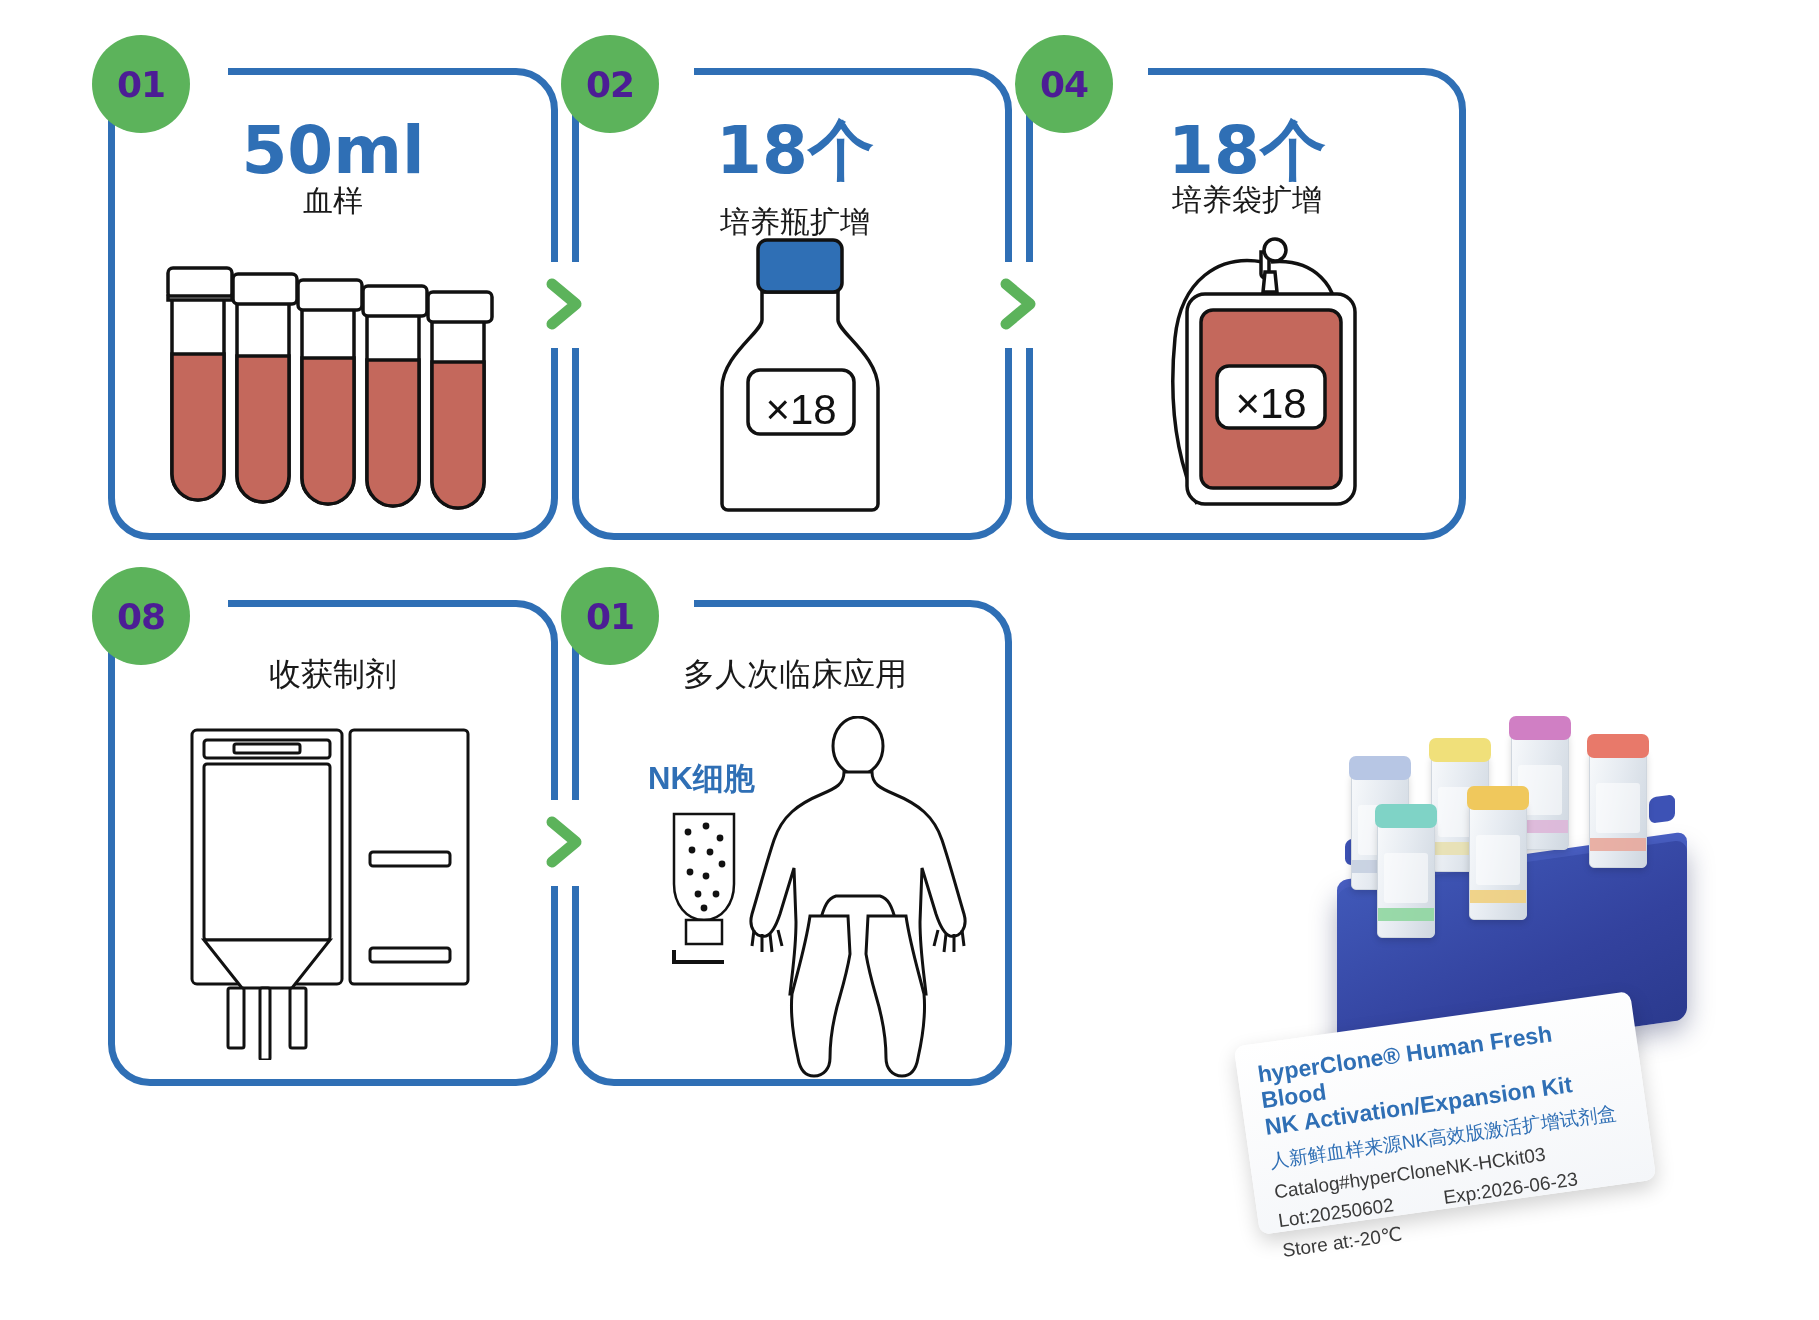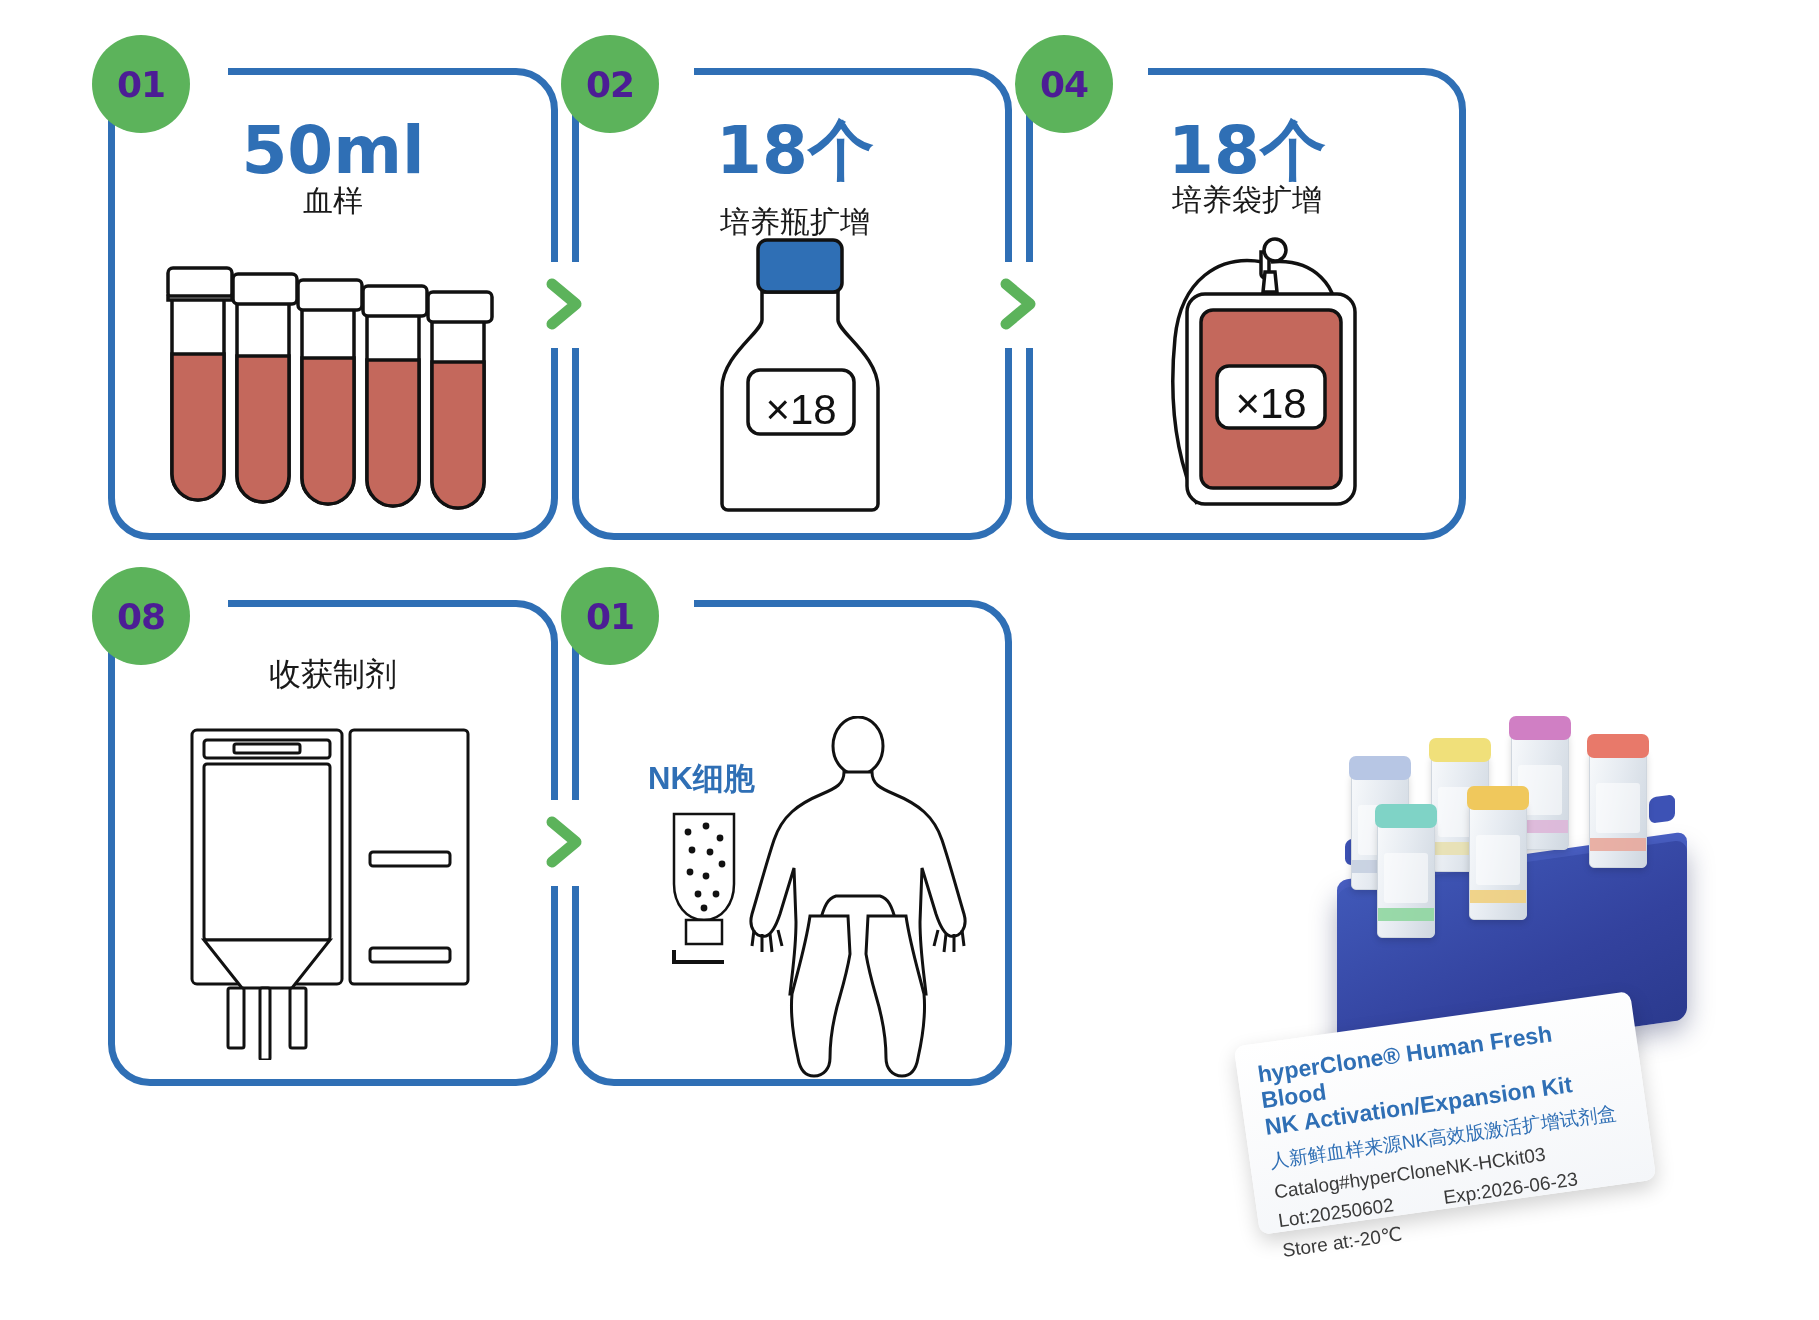--- a/index.html
+++ b/index.html
@@ -276,20 +276,21 @@
         <rect x="78" y="268" width="10" height="72" rx="2"></rect>
         <rect x="108" y="268" width="16" height="60" rx="2"></rect>
 
         <rect x="168" y="10" width="118" height="254" rx="4"></rect>
         <rect x="188" y="132" width="80" height="14" rx="3"></rect>
         <rect x="188" y="228" width="80" height="14" rx="3"></rect>
       </g>
     </svg>
   </div>
 
+  <div class="plain-title" style="left:620px;top:658px;width:350px;">多人次临床应用</div>
 
   <div class="nk-label" style="left:648px;top:758px;">NK细胞</div>
 
   <div class="abs" style="left:660px;top:808px;">
     <svg width="110" height="160" viewBox="0 0 110 160">
       <g stroke="#111" stroke-width="2.5" fill="#ffffff">
         <path d="M14,6 L74,6 L74,76 C74,96 62,112 44,112 C26,112 14,96 14,76 Z"></path>
         <path d="M26,112 L62,112 L62,136 L26,136 Z"></path>
       </g>
       <g fill="#111">

